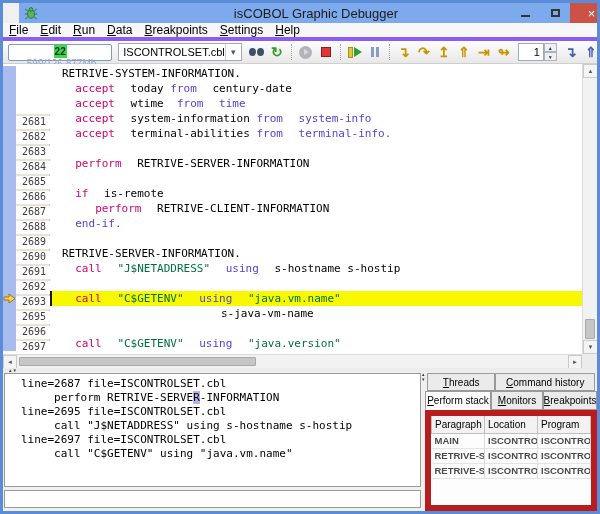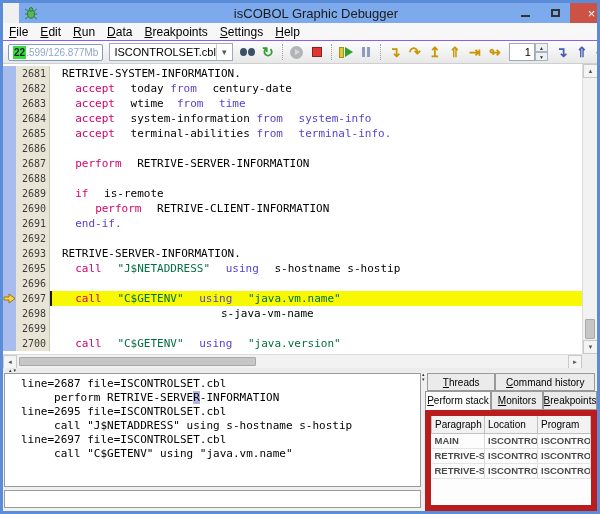--- a/index.html
+++ b/index.html
@@ -19,33 +19,33 @@
   .win-title { width:100%; text-align:center; font-size:13px; color:#1b1b1b; }
   .win-controls { position:absolute; right:0; top:0; height:20px; display:flex; }
   .cap-btn { width:30px; height:20px; display:flex; align-items:center; justify-content:center; color:#222; }
   .btn-min .g { width:9px; height:2px; background:#333; margin-top:6px; }
   .btn-max .g { width:9px; height:8px; border:2px solid #333; background:transparent; }
   .btn-close { width:43px; height:20px; background:var(--close-red); color:#fff;
     display:flex; align-items:center; justify-content:center; font-size:13px; }
 
   
   .menubar { position:absolute; left:0; top:20px; width:594px; height:18px;
-    background:#f7f7f7; border-bottom:1px solid #8b5cf6; display:flex; align-items:center; }
+    background:#f7f7f7; border-bottom:4px solid #8b5cf6; display:flex; align-items:center; }
   .menu-item { font-size:12px; color:#000; padding:0 6px; line-height:18px; }
   .menu-item u { text-decoration:underline; }
 
   
   .toolbar { position:absolute; left:0; top:38px; width:594px; height:23px;
     background:linear-gradient(#fdfdfd,#e9e8e8); border-bottom:1px solid #cfcfcf;
     display:flex; align-items:center; padding-left:2px; }
   .grip { width:5px; height:16px; margin-right:3px;
     background-image:radial-gradient(#9a9a9a 35%, transparent 36%);
     background-size:3px 3px; }
   .memwidget { height:17px; border:1px solid #7d9cc0; border-radius:2px; background:#fff;
-    font-size:10px; display:flex; align-items:center; padding:0 4px; margin-right:6px; white-space:nowrap; }
+    font-size:10px; display:flex; align-items:center; padding:0 15px; margin-right:6px; white-space:nowrap;flex-direction:column; }
   .mem-used { background:var(--memory-green); color:#123; padding:1px 1px; font-weight:bold; }
   .mem-rest { color:#8fa6cc; }
   .combo { width:136px; height:18px; background:#fff; border:1px solid #9daabb;
     display:flex; align-items:center; font-size:11px; margin-right:5px; }
   .combo-label { flex:1; padding-left:4px; color:#000; white-space:nowrap; overflow:hidden; }
   .combo-arrow { width:16px; height:100%; border-left:1px solid #c8d0da;
     display:flex; align-items:center; justify-content:center; font-size:9px; color:#555; }
   .tsep { width:1px; height:16px; border-left:1px dotted #9f9f9f; margin:0 4px; }
   .tico { width:20px; height:19px; display:flex; align-items:center; justify-content:center;
     font-size:14px; line-height:1; }
@@ -74,21 +74,21 @@
     display:flex; align-items:center; justify-content:center; color:#333; }
 
   
   .editor { position:absolute; left:0; top:61px; width:594px; height:304px; background:#fff; }
   .code-lines { position:absolute; left:0; top:0; width:579px; height:290px; overflow:hidden; padding-top:2px; }
   .code-line { display:flex; height:15px; }
   .gut-strip { width:13px; background:var(--gutter-strip); flex:0 0 13px; position:relative; }
   .gut-num { width:34px; flex:0 0 34px; background:var(--gutter-numbers);
     border-right:1px solid #ccc8b8; color:#3c3c3c;
     font-family:"DejaVu Sans Mono", monospace; font-size:10px; text-align:right;
-    padding:2px 3px 0 0; }
+    padding:2px 3px 0 0;margin-top:48px; }
   .code-text { flex:1; font-family:"DejaVu Sans Mono", monospace; font-size:11px;
     line-height:15px; white-space:pre; padding-left:3px; color:#000; }
   .code-line.current .code-text { background:var(--line-highlight);
     border-left:2px solid #1a1a1a; padding-left:1px; }
   .cur-arrow { position:absolute; left:0; top:2px; }
   .ck { color:var(--keyword); } .cr { color:var(--reserved); }
   .cs { color:var(--string-literal); } .cp { color:#000;padding-left:9px; }
 
   
   .vscroll { position:absolute; right:0; top:0; width:15px; height:290px;

